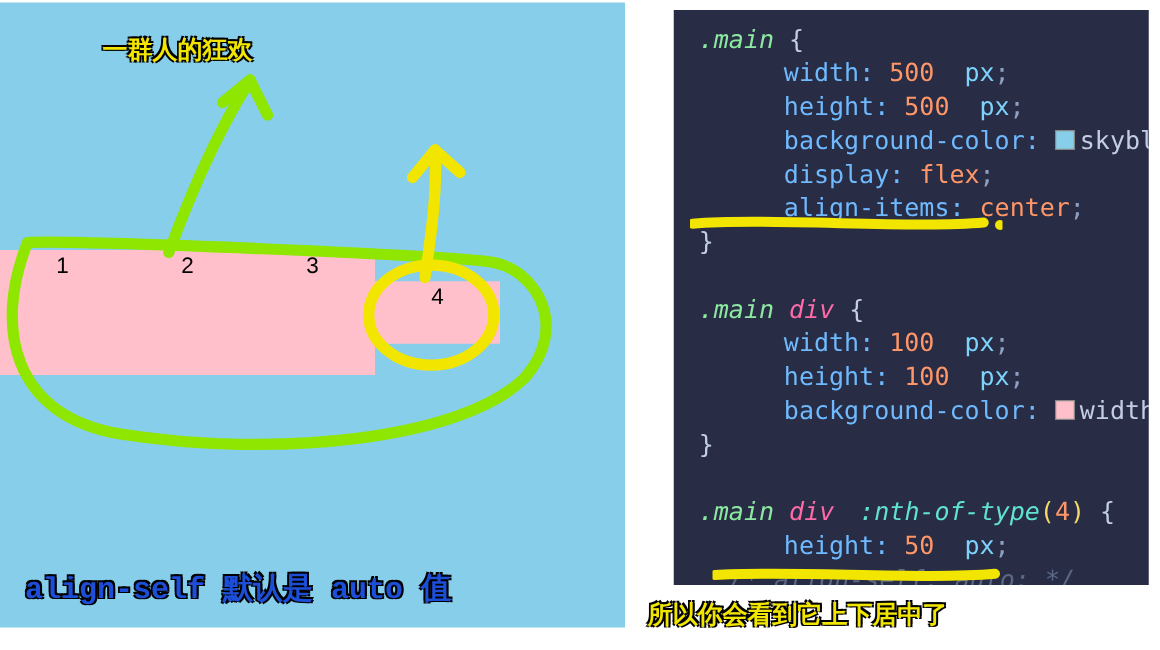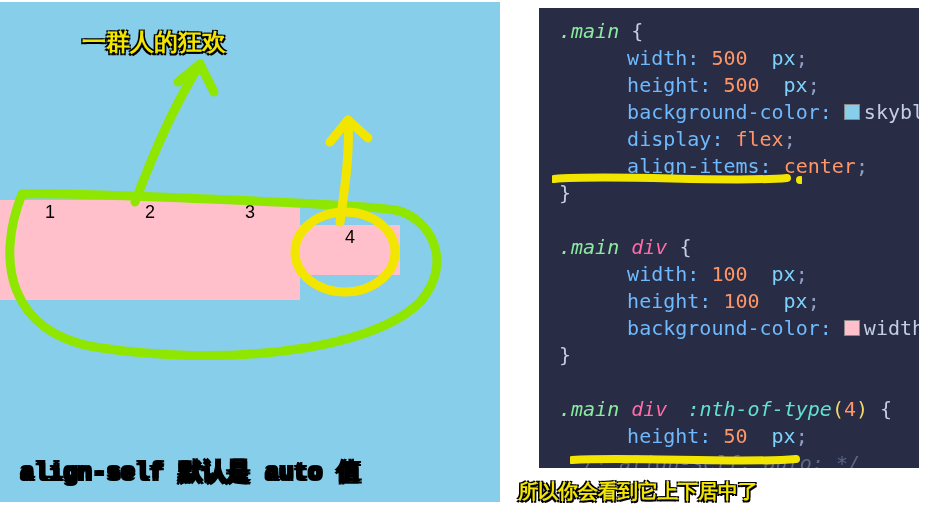--- a/index.html
+++ b/index.html
@@ -48,26 +48,26 @@
     position:absolute;
     color:#f2e600;
     font-weight:700;
     text-shadow:
       -1.5px -1.5px 0 #000,
        1.5px -1.5px 0 #000,
       -1.5px  1.5px 0 #000,
        1.5px  1.5px 0 #000;
     white-space:nowrap;
   }
-  .annot.label {font-size:24px;}
+  .annot.label {font-size:20px;}
 
   .caption{
     position:absolute;
     left:20px;bottom:12px;
-    color:#000000;
+    color:#1d4ed8;
     font-weight:700;
     font-size:24px;
     line-height:1.4;
     text-shadow:
       -1.5px -1.5px 0 #000,
        1.5px -1.5px 0 #000,
       -1.5px  1.5px 0 #000,
        1.5px  1.5px 0 #000;
     font-family:"Courier New",monospace;
     white-space:nowrap;

